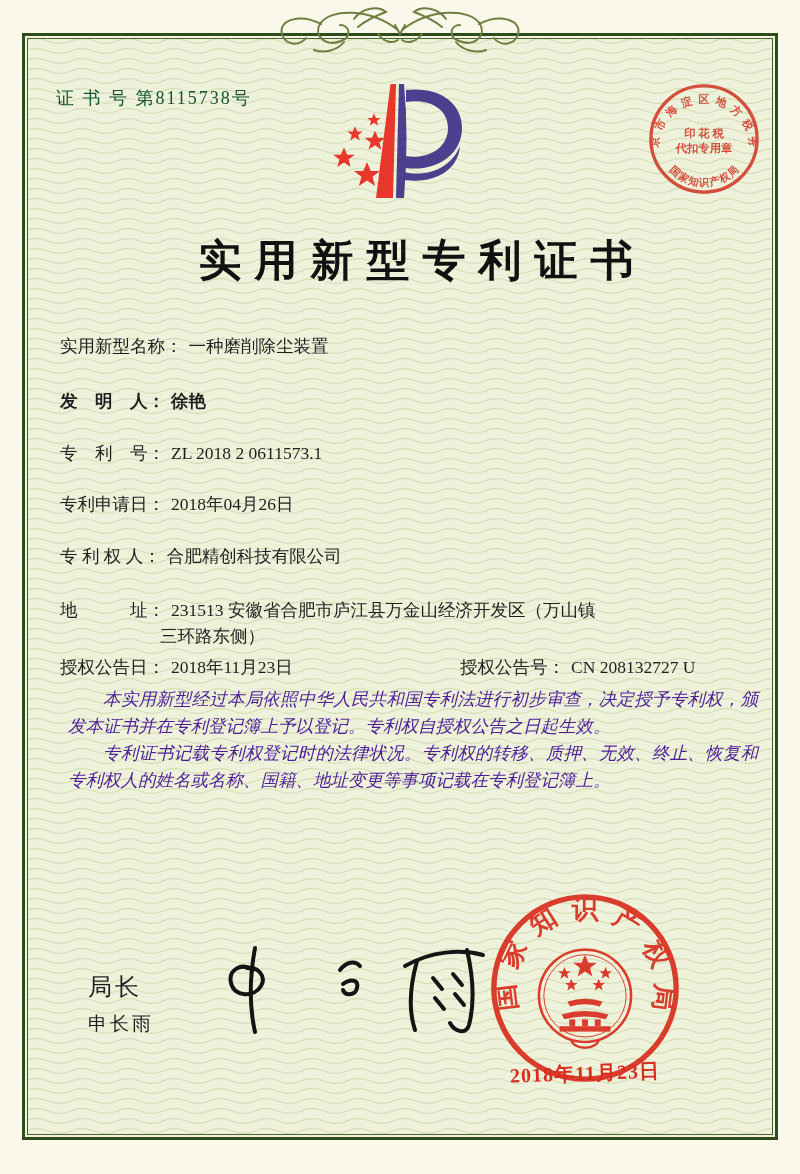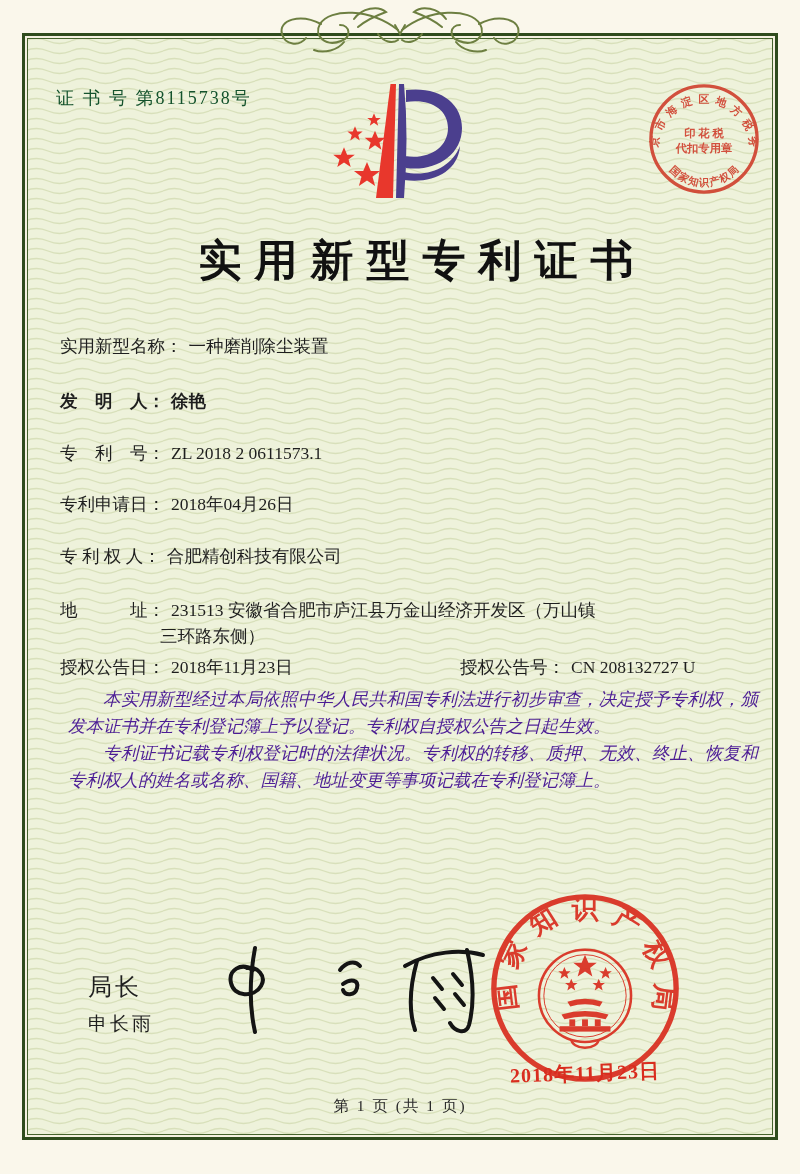--- a/index.html
+++ b/index.html
@@ -207,15 +207,14 @@
         <rect x="97" y="132" width="6" height="7"></rect>
         <rect x="110" y="132" width="6" height="7"></rect>
         <rect x="74" y="139" width="52" height="5.5"></rect>
       </g>
       <path d="M86,152 a14,9 0 0 0 28,0" fill="none" stroke="#d92d1f" stroke-width="2.5"></path>
     </g>
   </svg>
 
   <div class="seal-date">2018年11月23日</div>
 
-  <div class="page-footer">第 1 页 (共 1 页)</div>
 
 </div>
 
 </body></html>

